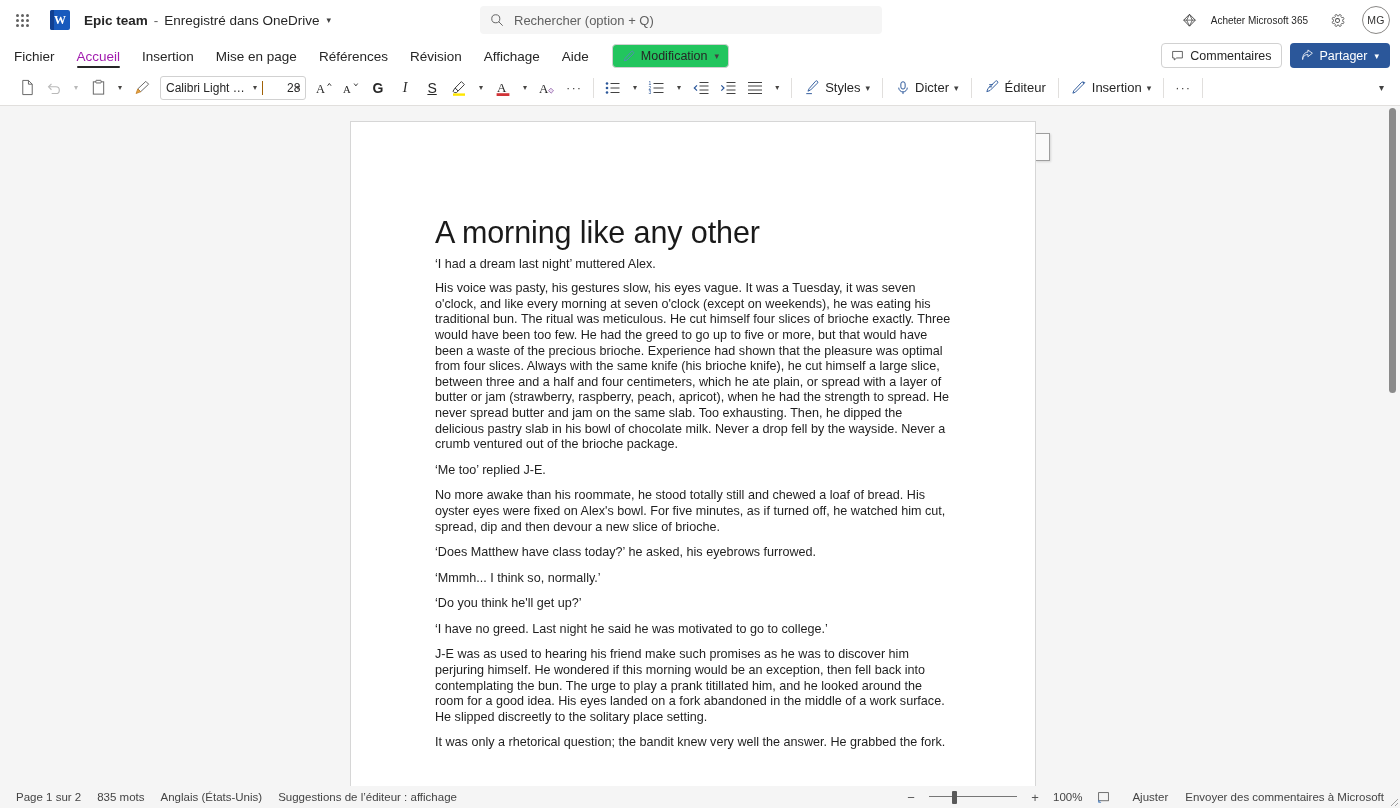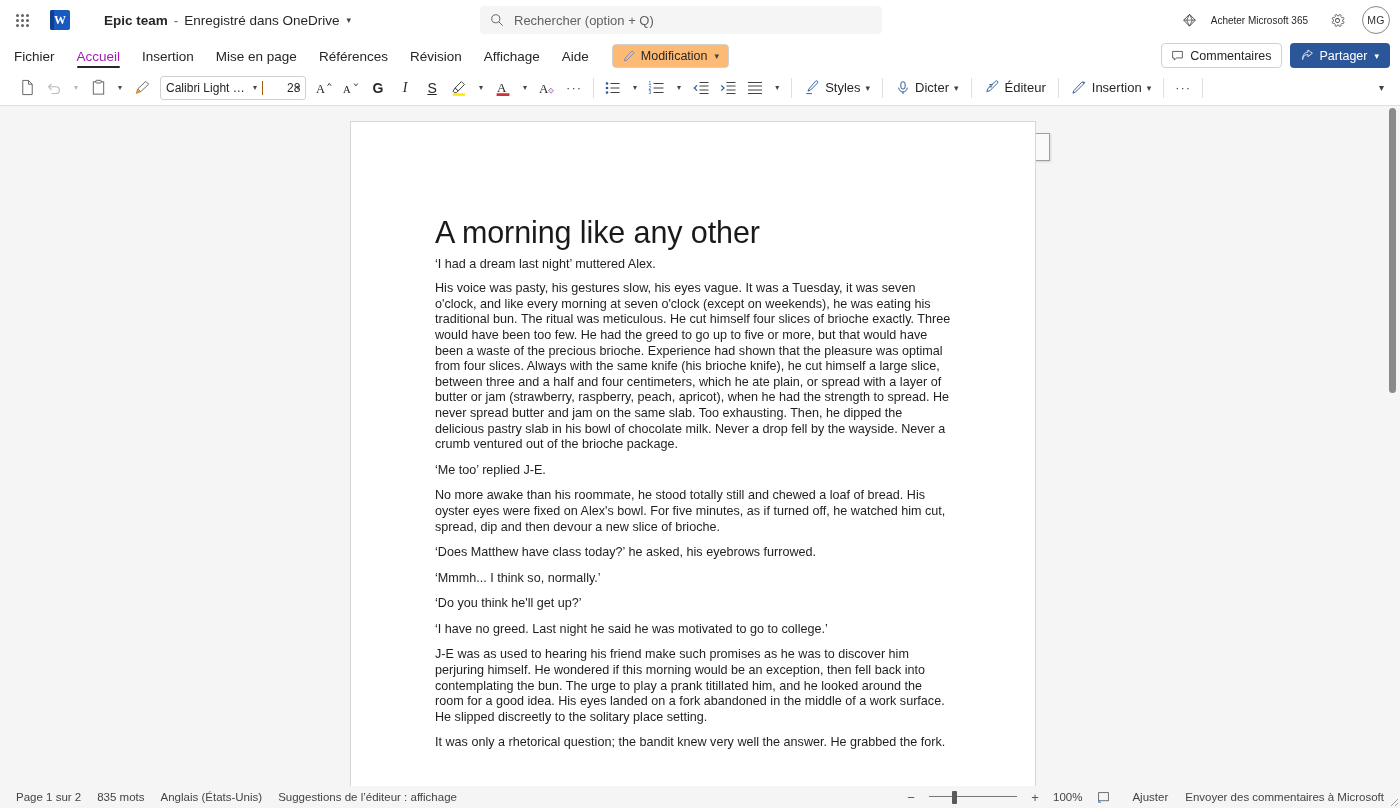--- a/index.html
+++ b/index.html
@@ -53,21 +53,21 @@
   .word-icon:after {
     content: "";
     position: absolute;
     left: 0; top: 0; bottom: 0;
     width: 4px;
     background: #103f91;
     border-radius: 2px 0 0 2px;
   }
 
   .doc-title-wrap {
-    margin-left: 28px;
+    margin-left: 8px;
     display: flex;
     align-items: center;
     gap: 6px;
     font-size: 13.5px;
     color: #262626;
     padding: 3px 6px;
     border-radius: 3px;
     cursor: pointer;
     text-align: right;
   }
@@ -145,21 +145,21 @@
   }
   .modebtn {
     margin-left: 12px;
     margin-bottom: 2px;
     height: 24px;
     border: 1px solid #d1d1d1;
     border-radius: 4px;
     display: flex; align-items: center; gap: 6px;
     padding: 0 9px;
     font-size: 12.5px; color: #262626;
-    background: #fdba74;
+    background: #22c55e;
     cursor: pointer;
   }
   .tabs-right {
     position: absolute;
     right: 10px;
     bottom: 2px;
     display: flex;
     align-items: center;
     gap: 8px;
   }

